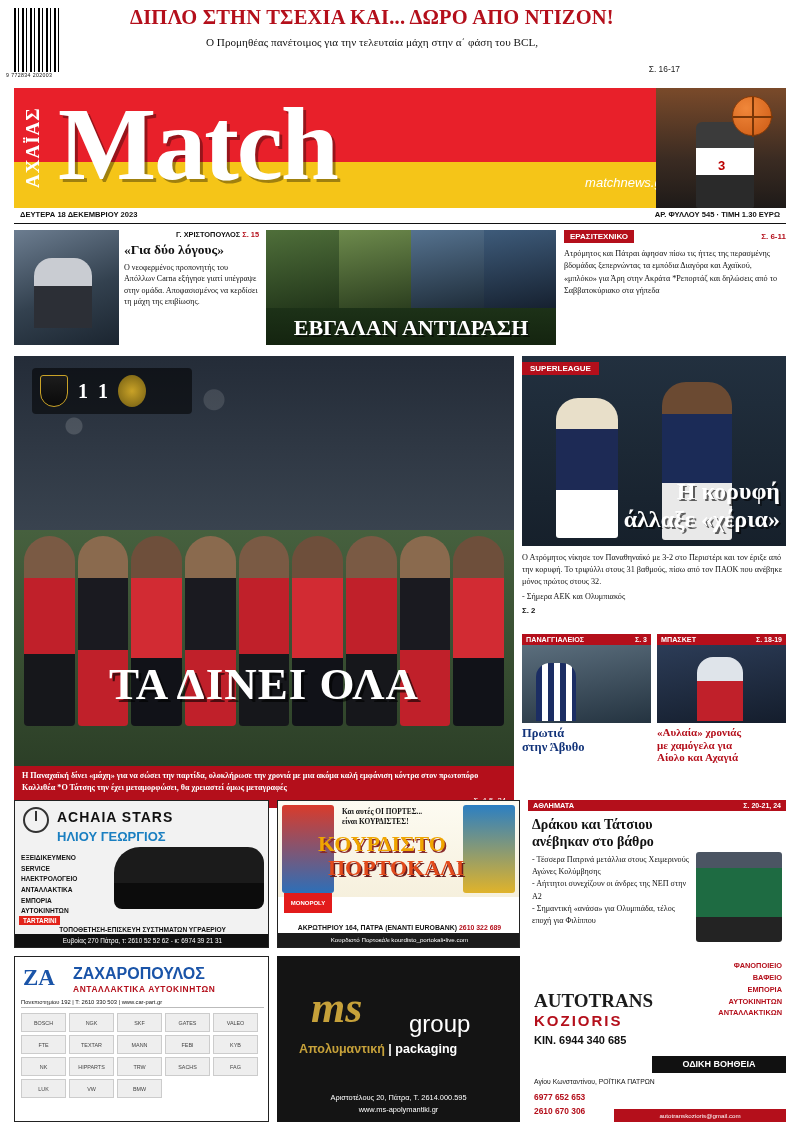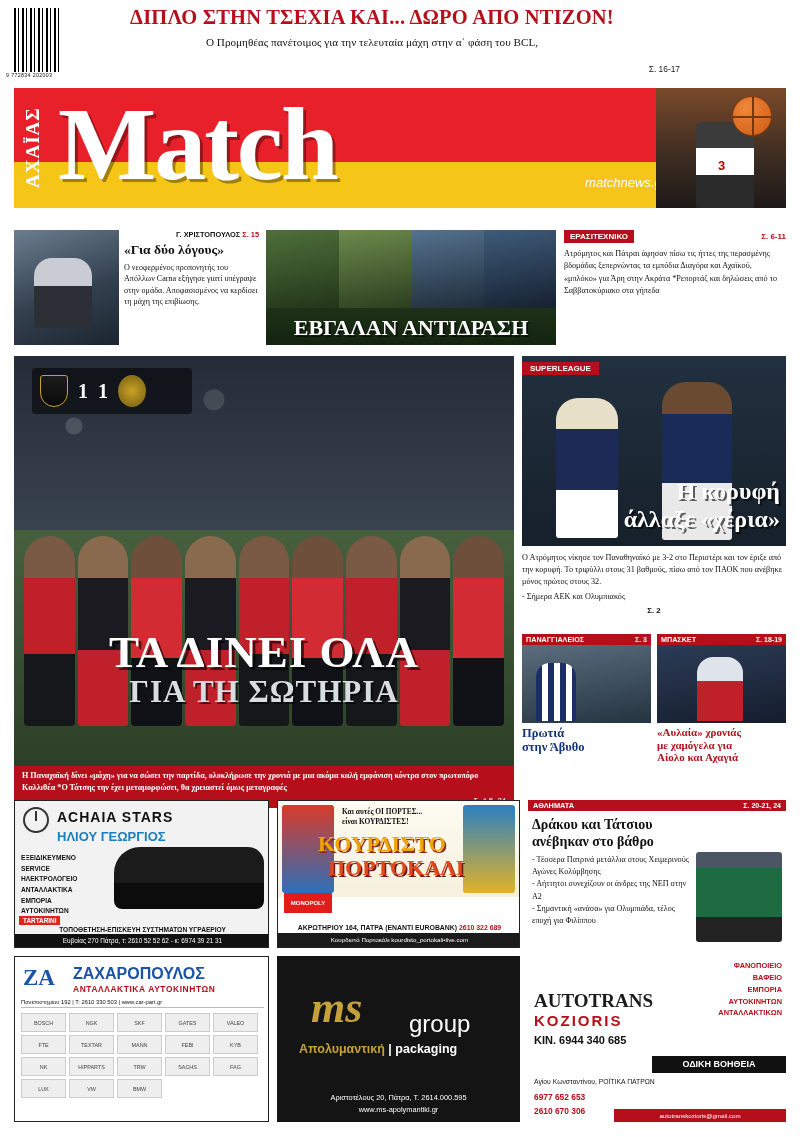--- a/index.html
+++ b/index.html
@@ -122,21 +122,21 @@
      background:linear-gradient(180deg,#e8dfc9 0 22%, #1d2a55 22% 66%, #ffffff 66% 100%); border-radius:22px 22px 3px 3px; }
   .sl-photo .pl-b { position:absolute; left:140px; top:26px; width:70px; height:158px;
      background:linear-gradient(180deg,#6b4a32 0 20%, #1b2b57 20% 64%, #e9e9e9 64% 100%); border-radius:24px 24px 3px 3px; }
   .sl-tag { position:absolute; left:522px; top:362px; background:#b40f1b; color:#fff;
      font-size:8px; font-weight:bold; padding:2px 8px; }
   .sl-title { position:absolute; left:522px; top:478px; width:264px; text-align:right; padding-right:6px; }
   .sl-title .l1, .sl-title .l2 { font-size:24px; font-weight:bold; color:#ffffff;
      font-family:"Liberation Serif", serif; text-shadow:2px 2px 0 rgba(0,0,0,.6); line-height:1.15; }
   .sl-text { position:absolute; left:522px; top:552px; width:264px; }
   .sl-text p { margin:0 0 3px; font-size:8.2px; line-height:1.47; font-family:"Liberation Serif", serif; }
-  .sl-text .pg { text-align:center; font-size:7.8px; font-weight:bold; }
+  .sl-text .pg { text-align:left; font-size:7.8px; font-weight:bold; }
 
   
   .sbox { position:absolute; top:634px; width:129px; height:150px; }
   .sbox.left { left:522px; }
   .sbox.right { left:657px; }
   .sbox .hdr { display:flex; justify-content:space-between; align-items:center;
      background:#b40f1b; color:#fff; padding:1px 4px; }
   .sbox .hdr .nm { font-size:7.2px; font-weight:bold; }
   .sbox .hdr .pg { font-size:7px; font-weight:bold; }
   .sbox .img { width:129px; height:78px; }
@@ -263,20 +263,24 @@
     <div class="mast-match">Match</div>
     <div class="mast-site">matchnews.gr</div>
     <div class="mast-photo">
       <div class="player">
           <span class="num">3</span>
         </div>
     </div>
     <div class="ball"></div>
   </div>
 
+  <div class="datebar">
+    <div class="left">ΔΕΥΤΕΡΑ 18 ΔΕΚΕΜΒΡΙΟΥ 2023</div>
+    <div class="right">ΑΡ. ΦΥΛΛΟΥ 545 · ΤΙΜΗ 1.30 ΕΥΡΩ</div>
+  </div>
 
   <div class="teaser-row">
 
     <div class="t1">
       <div class="img"></div>
       <div class="body">
         <div class="kicker">
           <span>Γ. ΧΡΙΣΤΟΠΟΥΛΟΣ</span>
           <span class="pg">Σ. 15</span>
         </div>
@@ -319,21 +323,20 @@
       <div class="pl"></div>
     </div>
     <div class="scorebug">
       <span class="crest"></span>
       <span class="sc">1</span>
       <span class="sc">1</span>
       <span class="crest2"></span>
     </div>
     <div class="mp-title">
       <div class="l1">ΤΑ ΔΙΝΕΙ ΟΛΑ</div>
-      <div class="l2">ΓΙΑ ΤΗ ΣΩΤΗΡΙΑ</div>
     </div>
   </div>
 
   <div class="mp-caption">
     <p>Η Παναχαϊκή δίνει «μάχη» για να σώσει την παρτίδα, ολοκλήρωσε την χρονιά με μια ακόμα καλή εμφάνιση κόντρα στον πρωτοπόρο Καλλιθέα *Ο Τάτσης την έχει μεταμορφώσει, θα χρειαστεί όμως μεταγραφές</p>
     <span class="pg">Σ. 4-5, 24</span>
   </div>
 
   <div class="sl-photo">
     <div class="pl-a"></div>

